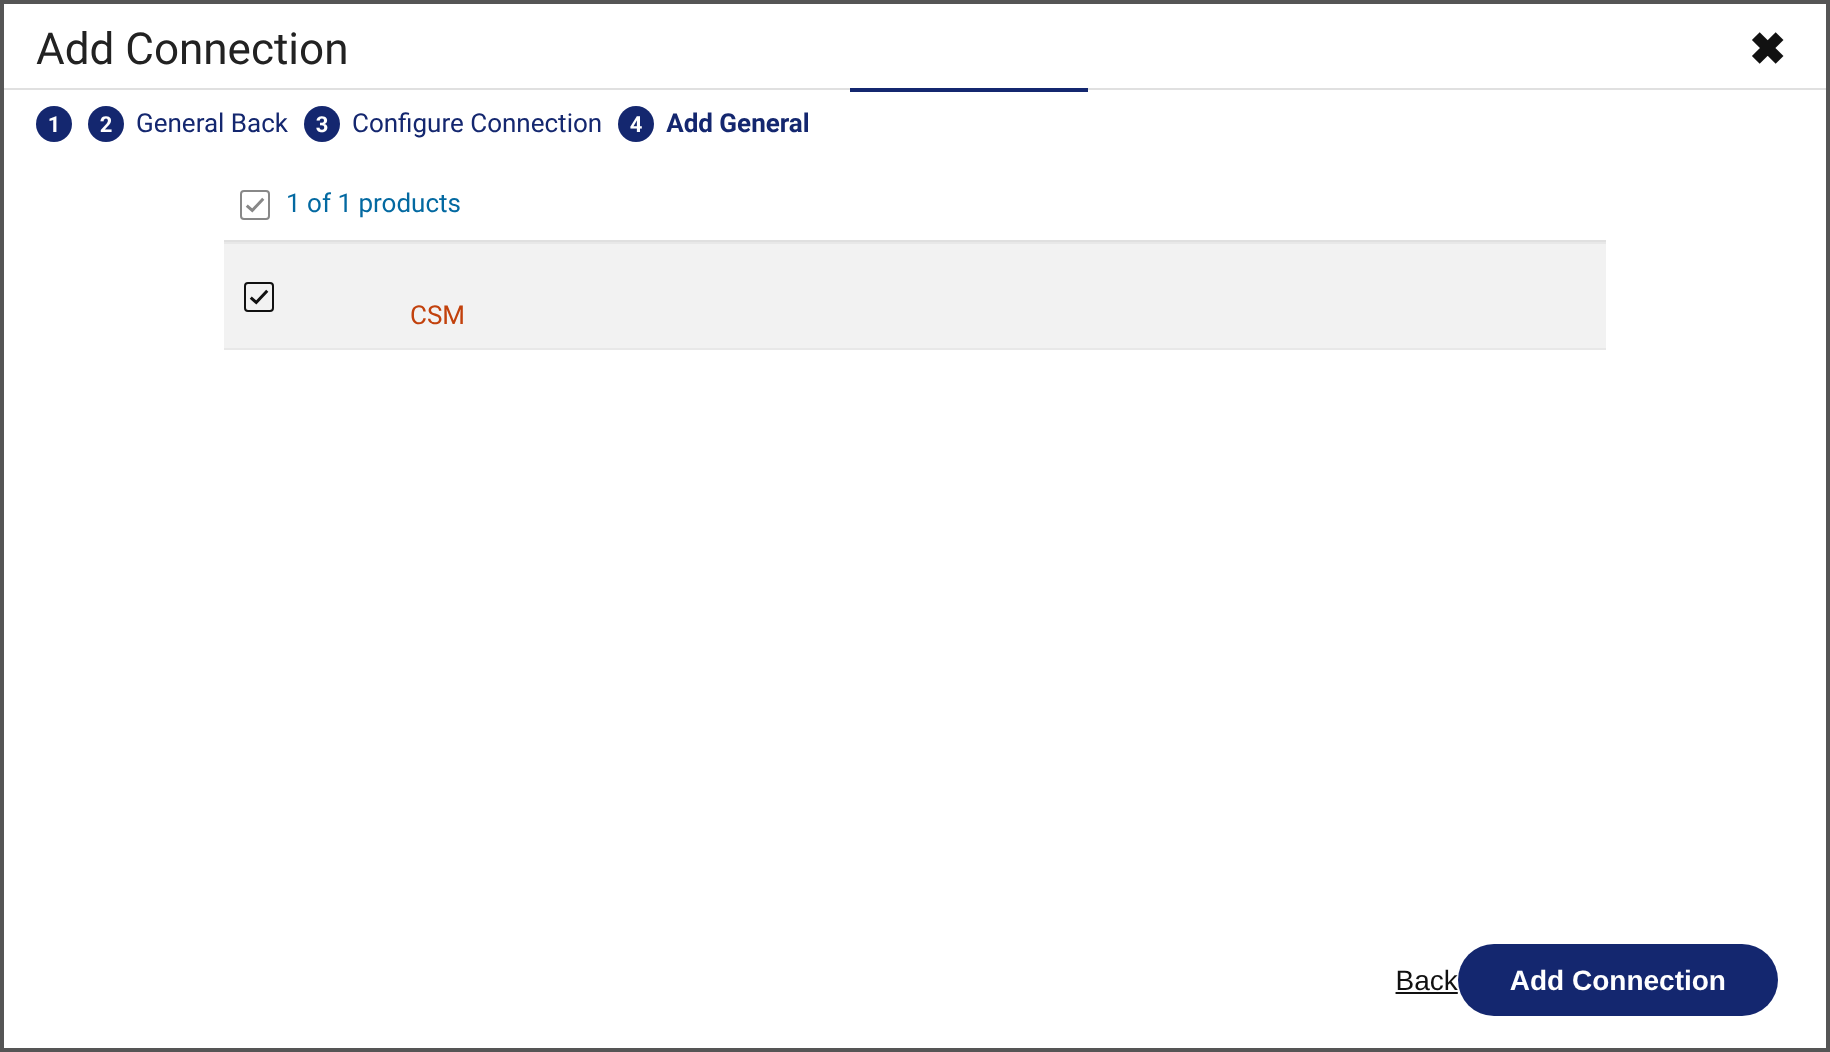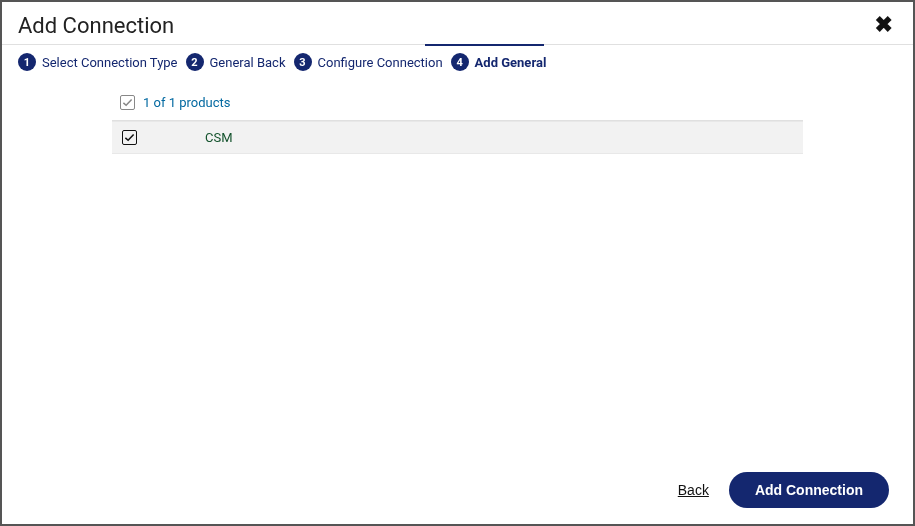--- a/index.html
+++ b/index.html
@@ -127,28 +127,28 @@
   display: flex;
   align-items: center;
   background: #f2f2f2;
   padding: 8px 8px 8px 10px;
   gap: 50px;
   border-top: 1px solid #e8e8e8;
   border-bottom: 1px solid #e8e8e8;
 }
 .cell-product {
   font-size: 13px;
-  color: #14532d;
+  color: #c2410c;
   padding-left: 18px;
+  margin-top: 21px;
 }
 .footer {
   display: flex;
   justify-content: flex-end;
   align-items: center;
-  gap: 20px;
   padding: 14px 24px 16px 24px;
 }
 .back-link {
   font-size: 14px;
   color: #111;
   text-decoration: underline;
   cursor: pointer;
   background: none;
   border: none;
 }
@@ -175,21 +175,20 @@
     </button>
   </div>
 
   <div class="divider-thin"></div>
 
   <div class="steps-wrapper">
     <div class="active-underline" id="active-underline" style="left: 422.672px; width: 119.344px;"></div>
     <div class="steps">
       <div class="step">
         <div class="step-circle">1</div>
-        <span class="step-label">Select Connection Type</span>
       </div>
       <div class="step">
         <div class="step-circle">2</div>
         <span class="step-label">General Back</span>
       </div>
       <div class="step">
         <div class="step-circle">3</div>
         <span class="step-label">Configure Connection</span>
       </div>
       <div class="step active" id="step-active">

